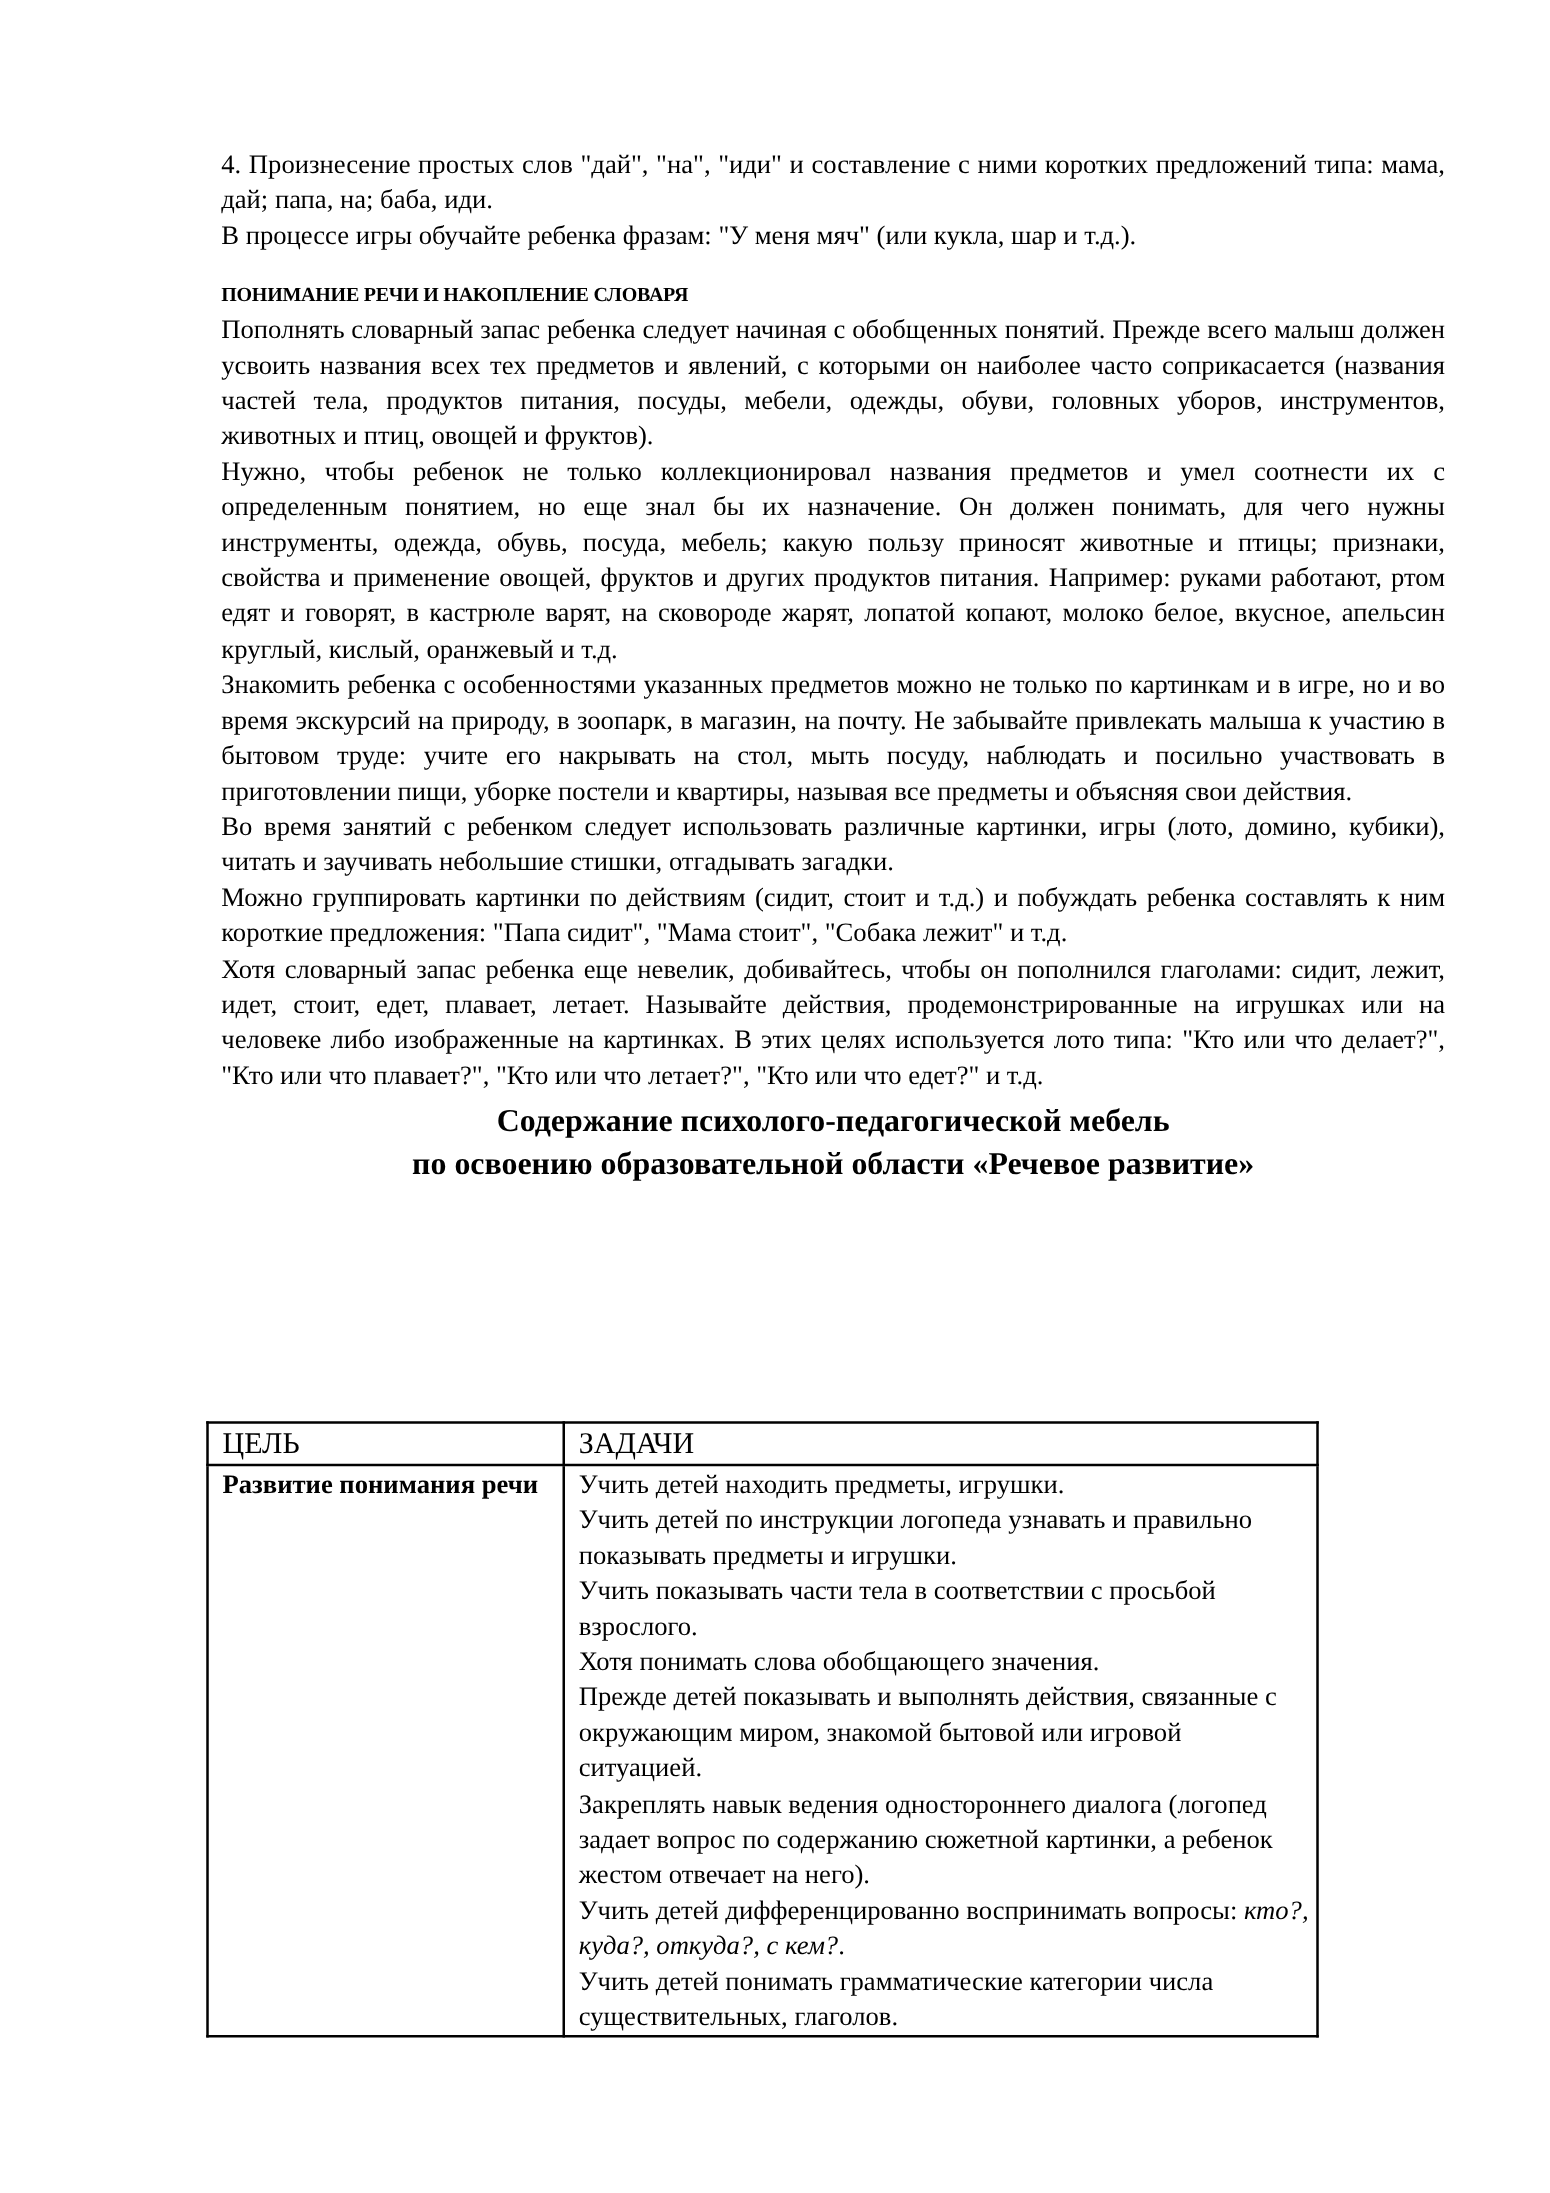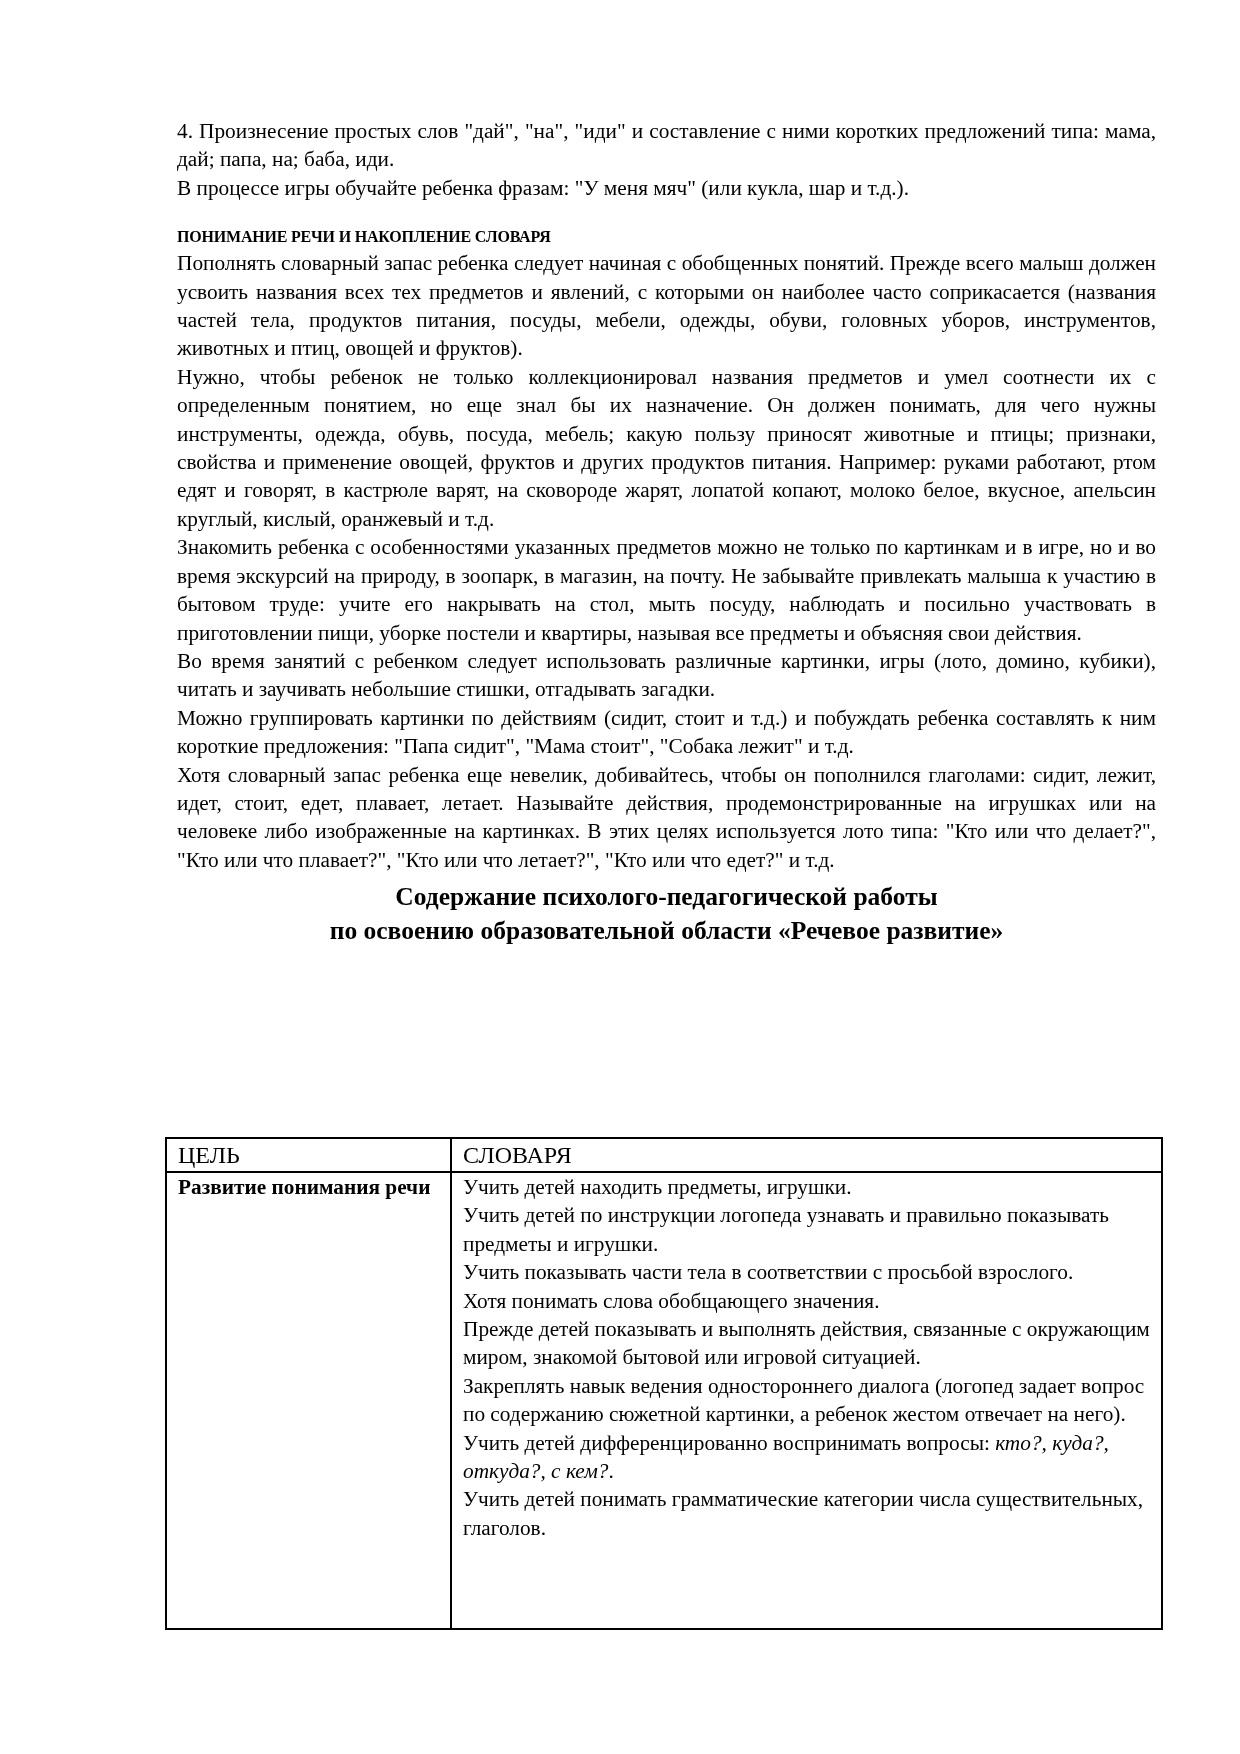--- a/index.html
+++ b/index.html
@@ -39,21 +39,21 @@
       font-size: 25.5px;
       font-weight: bold;
       text-align: center;
       line-height: 34px;
       margin: 6px 0 0 0;
     }
     table.goals {
       position: absolute;
       left: 165px;
       top: 1137px;
-      width: 998px;
+      width: 890px;
       border-collapse: collapse;
       font-family: "Liberation Serif", serif;
       font-size: 21.3px;
       line-height: 28.4px;
     }
     table.goals td, table.goals th {
       border: 2px solid #000;
       vertical-align: top;
       text-align: left;
       padding: 0 6px 0 11px;
@@ -79,34 +79,34 @@
 
   <h2 class="section-heading">ПОНИМАНИЕ РЕЧИ И НАКОПЛЕНИЕ СЛОВАРЯ</h2>
   <p class="para">Пополнять словарный запас ребенка следует начиная с обобщенных понятий. Прежде всего малыш должен усвоить названия всех тех предметов и явлений, с которыми он наиболее часто соприкасается (названия частей тела, продуктов питания, посуды, мебели, одежды, обуви, головных уборов, инструментов, животных и птиц, овощей и фруктов).</p>
   <p class="para">Нужно, чтобы ребенок не только коллекционировал названия предметов и умел соотнести их с определенным понятием, но еще знал бы их назначение. Он должен понимать, для чего нужны инструменты, одежда, обувь, посуда, мебель; какую пользу приносят животные и птицы; признаки, свойства и применение овощей, фруктов и других продуктов питания. Например: руками работают, ртом едят и говорят, в кастрюле варят, на сковороде жарят, лопатой копают, молоко белое, вкусное, апельсин круглый, кислый, оранжевый и т.д.</p>
   <p class="para">Знакомить ребенка с особенностями указанных предметов можно не только по картинкам и в игре, но и во время экскурсий на природу, в зоопарк, в магазин, на почту. Не забывайте привлекать малыша к участию в бытовом труде: учите его накрывать на стол, мыть посуду, наблюдать и посильно участвовать в приготовлении пищи, уборке постели и квартиры, называя все предметы и объясняя свои действия.</p>
   <p class="para">Во время занятий с ребенком следует использовать различные картинки, игры (лото, домино, кубики), читать и заучивать небольшие стишки, отгадывать загадки.</p>
   <p class="para">Можно группировать картинки по действиям (сидит, стоит и т.д.) и побуждать ребенка составлять к ним короткие предложения: "Папа сидит", "Мама стоит", "Собака лежит" и т.д.</p>
   <p class="para">Хотя словарный запас ребенка еще невелик, добивайтесь, чтобы он пополнился глаголами: сидит, лежит, идет, стоит, едет, плавает, летает. Называйте действия, продемонстрированные на игрушках или на человеке либо изображенные на картинках. В этих целях используется лото типа: "Кто или что делает?", "Кто или что плавает?", "Кто или что летает?", "Кто или что едет?" и т.д.</p>
 
   <h1 class="main-title">
-    <span>Содержание психолого-педагогической работы</span><br>
+    <span>Содержание психолого-педагогической мебель</span><br>
     <span>по освоению образовательной области «Речевое развитие»</span>
   </h1>
 </div>
 
 <table class="goals">
   <colgroup>
       <col class="c1">
       <col class="c2">
     </colgroup>
   <thead>
     <tr>
       <th>ЦЕЛЬ</th>
-      <th>СЛОВАРЯ</th>
+      <th>ЗАДАЧИ</th>
     </tr>
   </thead>
   <tbody>
     <tr>
       <td class="goal-cell">Развитие понимания речи</td>
       <td class="task-list">
         <span class="task">Учить детей находить предметы, игрушки.</span>
         <span class="task">Учить детей по инструкции логопеда узнавать и правильно показывать предметы и игрушки.</span>
         <span class="task">Учить показывать части тела в соответствии с просьбой взрослого.</span>
         <span class="task">Хотя понимать слова обобщающего значения.</span>

